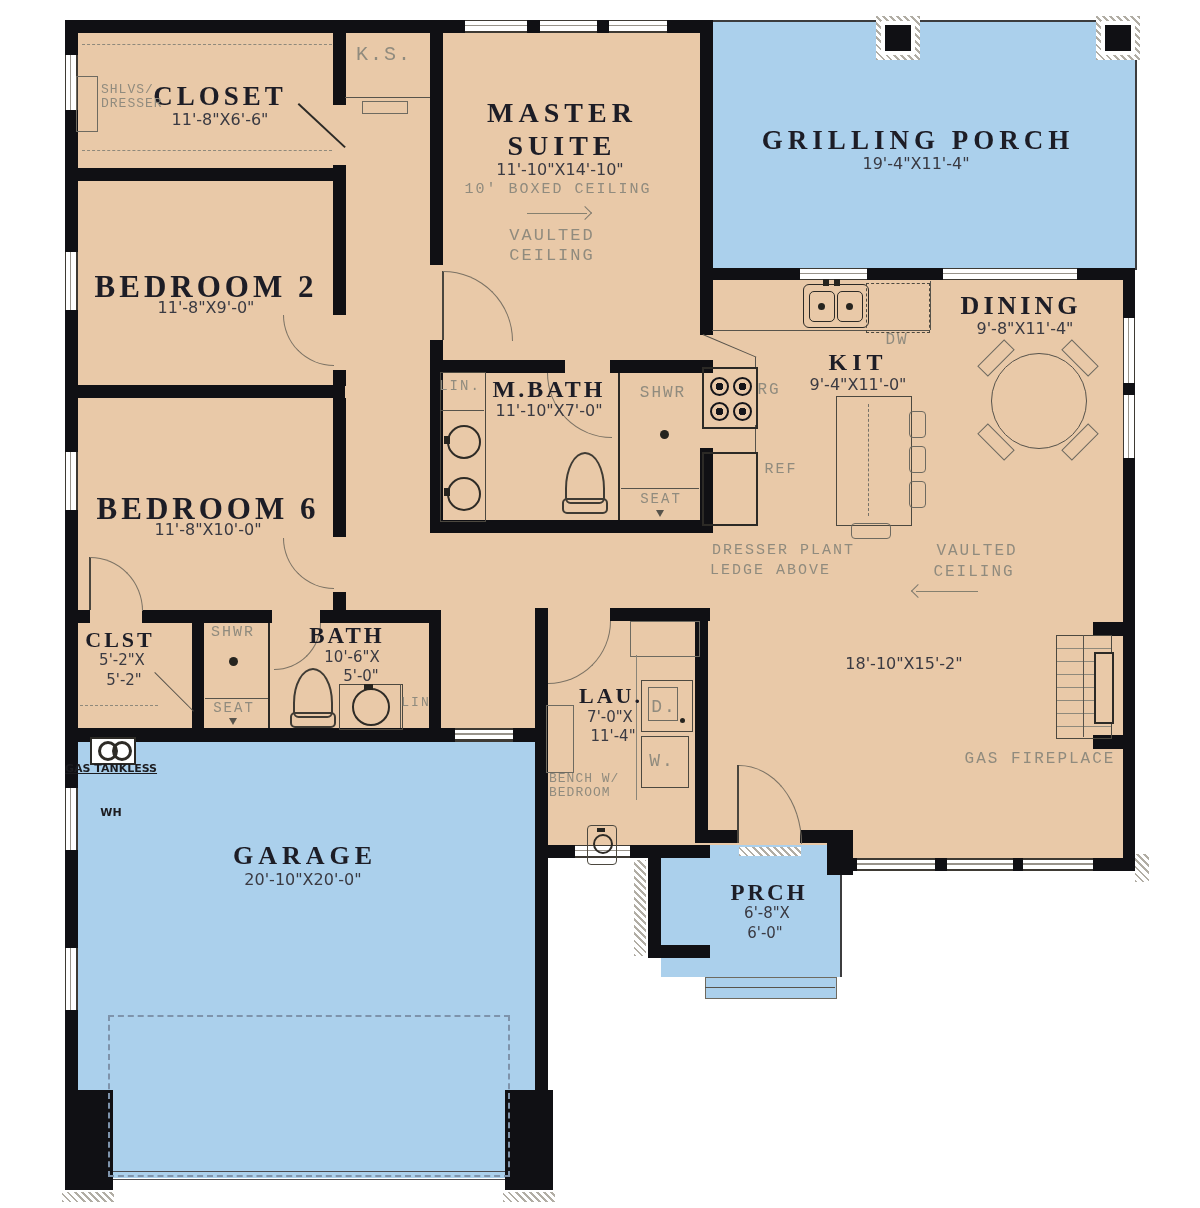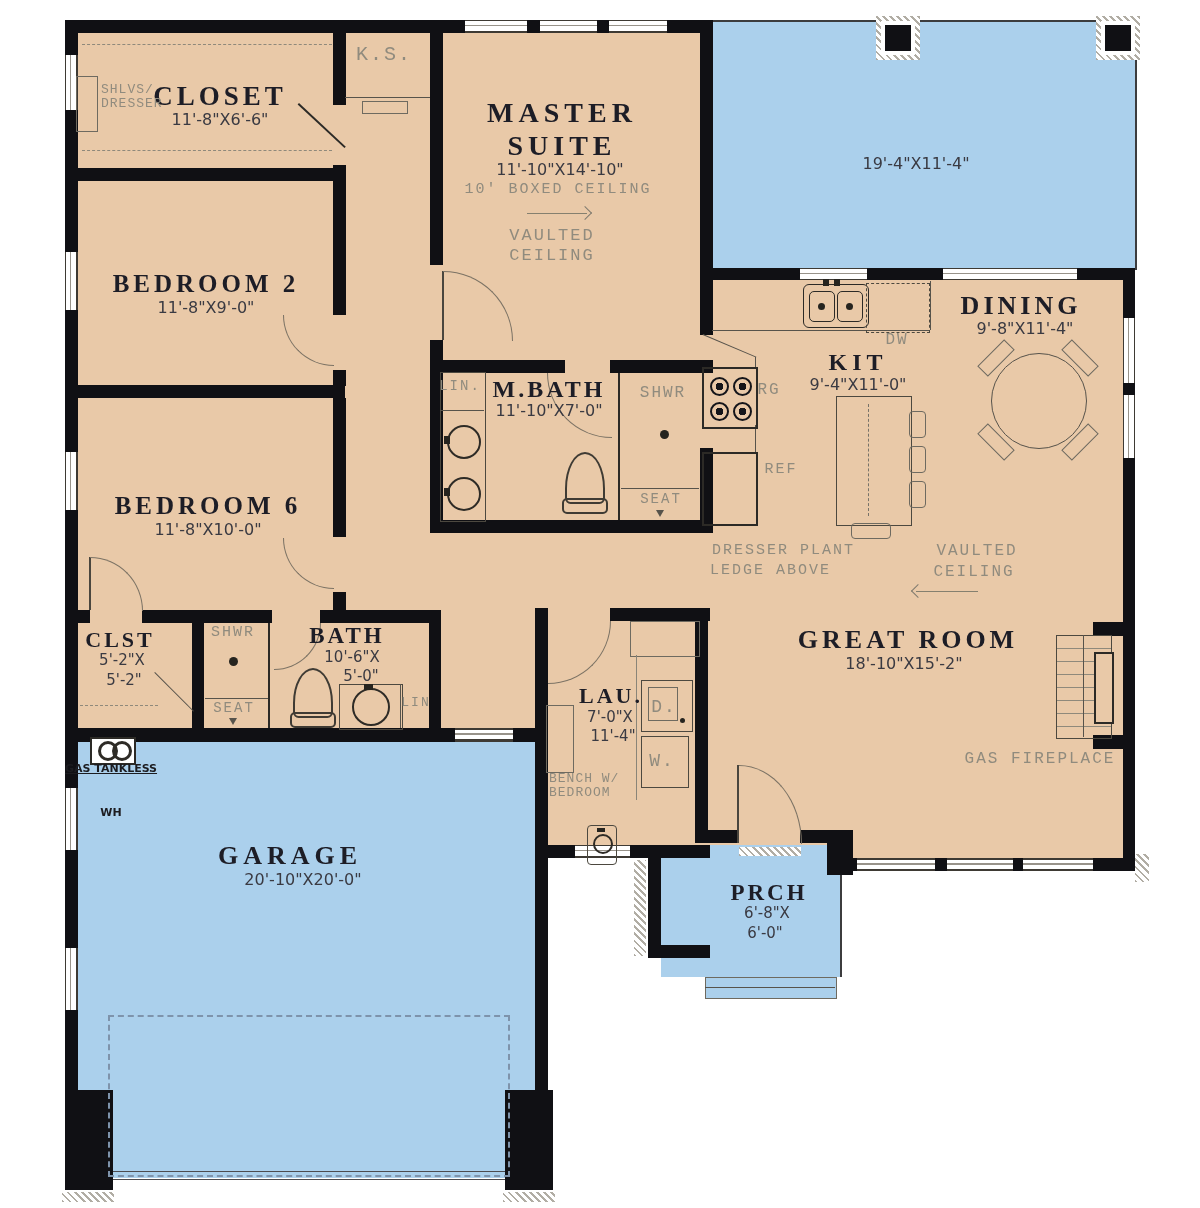--- a/index.html
+++ b/index.html
@@ -27,21 +27,21 @@
   .rsink{position:absolute;border:2.5px solid #2e2b26;border-radius:50%;}
   .toilet-bowl{position:absolute;border:2px solid #3f3b34;border-radius:50% 50% 14% 14%/70% 70% 12% 12%;}
   .toilet-base{position:absolute;border:2px solid #3f3b34;border-radius:5px;}
   .arc{position:absolute;border:0 solid #7b7264;}
   .arc-tr{border-top-right-radius:100%;border-top-width:1.5px;border-right-width:1.5px;}
   .arc-bl{border-bottom-left-radius:100%;border-bottom-width:1.5px;border-left-width:1.5px;}
   .arc-br{border-bottom-right-radius:100%;border-bottom-width:1.5px;border-right-width:1.5px;}
   .chev{position:absolute;width:9px;height:9px;border-top:1.5px solid #7f7a6e;border-right:1.5px solid #7f7a6e;}
   .lbl{position:absolute;transform:translateX(-50%);white-space:nowrap;line-height:1.06;text-align:center;}
   .lbl-left{position:absolute;white-space:nowrap;line-height:1.1;text-align:left;}
-  .name{font-family:"Liberation Serif",serif;font-weight:700;color:#1d1d26;letter-spacing:4px;font-size:25px;}
+  .name{font-family:"Liberation Serif",serif;font-weight:700;color:#1d1d26;letter-spacing:4px;font-size:31px;}
   .name-sm{font-size:23px;letter-spacing:3px;}
   .dim{font-family:"DejaVu Sans",sans-serif;color:#3a3a42;letter-spacing:0px;font-size:16px;}
   .dim-sm{font-size:15px;}
   .note{font-family:Liberation Mono, monospace;color:#908b7e;letter-spacing:2px;font-size:15px;}
   .note-sm{font-size:13px;letter-spacing:1px;}
   .tiny{font-family:"DejaVu Sans",sans-serif;color:#1c1c20;font-size:11px;font-weight:700;letter-spacing:0;}
   .tri{position:absolute;width:0;height:0;border-left:4px solid transparent;border-right:4px solid transparent;border-top:7px solid #57534b;}
 </style>
 </head>
 <body>
@@ -268,20 +268,21 @@
   <div class="lbl-left note note-sm" style="left:101px;top:97px;">DRESSER</div>
   <div class="lbl note" style="left:384px;top:44px;font-size:20px;">K.S.</div>
 
   <div class="lbl name" style="left:562px;top:98px;font-size:28px;letter-spacing:5px;">MASTER</div>
   <div class="lbl name" style="left:562px;top:131px;font-size:28px;letter-spacing:5px;">SUITE</div>
   <div class="lbl dim" style="left:560px;top:162px;">11'-10"X14'-10"</div>
   <div class="lbl note" style="left:558px;top:182px;">10' BOXED CEILING</div>
   <div class="lbl note" style="left:552px;top:227px;font-size:17px;">VAULTED</div>
   <div class="lbl note" style="left:552px;top:247px;font-size:17px;">CEILING</div>
 
+  <div class="lbl name" style="left:918px;top:126px;font-size:27px;letter-spacing:5px;">GRILLING PORCH</div>
   <div class="lbl dim" style="left:916px;top:156px;">19'-4"X11'-4"</div>
 
   <div class="lbl name" style="left:206px;top:271px;">BEDROOM 2</div>
   <div class="lbl dim" style="left:206px;top:300px;">11'-8"X9'-0"</div>
   <div class="lbl name" style="left:208px;top:493px;">BEDROOM 6</div>
   <div class="lbl dim" style="left:208px;top:522px;">11'-8"X10'-0"</div>
 
   <div class="lbl name name-sm" style="left:549px;top:377px;font-size:24px;">M.BATH</div>
   <div class="lbl dim" style="left:549px;top:403px;">11'-10"X7'-0"</div>
   <div class="lbl note" style="left:460px;top:379px;font-size:14px;">LIN.</div>
@@ -294,21 +295,20 @@
   <div class="lbl note" style="left:769px;top:382px;font-size:16px;">RG</div>
   <div class="lbl note" style="left:781px;top:462px;font-size:15px;">REF</div>
 
   <div class="lbl name" style="left:1021px;top:292px;font-size:26px;">DINING</div>
   <div class="lbl dim" style="left:1025px;top:321px;">9'-8"X11'-4"</div>
 
   <div class="lbl-left note" style="left:712px;top:543px;">DRESSER PLANT</div>
   <div class="lbl-left note" style="left:710px;top:563px;">LEDGE ABOVE</div>
   <div class="lbl note" style="left:977px;top:543px;font-size:16px;">VAULTED</div>
   <div class="lbl note" style="left:974px;top:564px;font-size:16px;">CEILING</div>
-  <div class="lbl name" style="left:908px;top:626px;font-size:26px;">GREAT ROOM</div>
   <div class="lbl dim" style="left:904px;top:656px;">18'-10"X15'-2"</div>
   <div class="lbl note" style="left:1040px;top:751px;font-size:16px;">GAS FIREPLACE</div>
 
   <div class="lbl name name-sm" style="left:120px;top:628px;font-size:22px;">CLST</div>
   <div class="lbl dim dim-sm" style="left:122px;top:653px;">5'-2"X</div>
   <div class="lbl dim dim-sm" style="left:124px;top:673px;">5'-2"</div>
 
   <div class="lbl note" style="left:233px;top:625px;font-size:15px;">SHWR</div>
   <div class="lbl note" style="left:234px;top:701px;font-size:14px;">SEAT</div>
   <div class="lbl name name-sm" style="left:347px;top:624px;">BATH</div>
@@ -319,20 +319,20 @@
   <div class="lbl name name-sm" style="left:611px;top:684px;font-size:22px;">LAU.</div>
   <div class="lbl dim dim-sm" style="left:610px;top:710px;">7'-0"X</div>
   <div class="lbl dim dim-sm" style="left:613px;top:729px;">11'-4"</div>
   <div class="lbl-left note note-sm" style="left:549px;top:772px;">BENCH W/</div>
   <div class="lbl-left note note-sm" style="left:549px;top:786px;">BEDROOM</div>
   <div class="lbl note" style="left:664px;top:698px;font-size:18px;">D.</div>
   <div class="lbl note" style="left:662px;top:752px;font-size:18px;">W.</div>
 
   <div class="lbl tiny" style="left:111px;top:763px;text-decoration:underline;">GAS TANKLESS</div>
   <div class="lbl tiny" style="left:111px;top:807px;">WH</div>
-  <div class="lbl name" style="left:290px;top:842px;font-size:26px;letter-spacing:5px;">GARAGE</div>
+  <div class="lbl name" style="left:305px;top:842px;font-size:26px;letter-spacing:5px;">GARAGE</div>
   <div class="lbl dim" style="left:303px;top:872px;">20'-10"X20'-0"</div>
 
   <div class="lbl name name-sm" style="left:769px;top:881px;">PRCH</div>
   <div class="lbl dim dim-sm" style="left:767px;top:906px;">6'-8"X</div>
   <div class="lbl dim dim-sm" style="left:765px;top:926px;">6'-0"</div>
 
 </div>
 
 </body></html>

